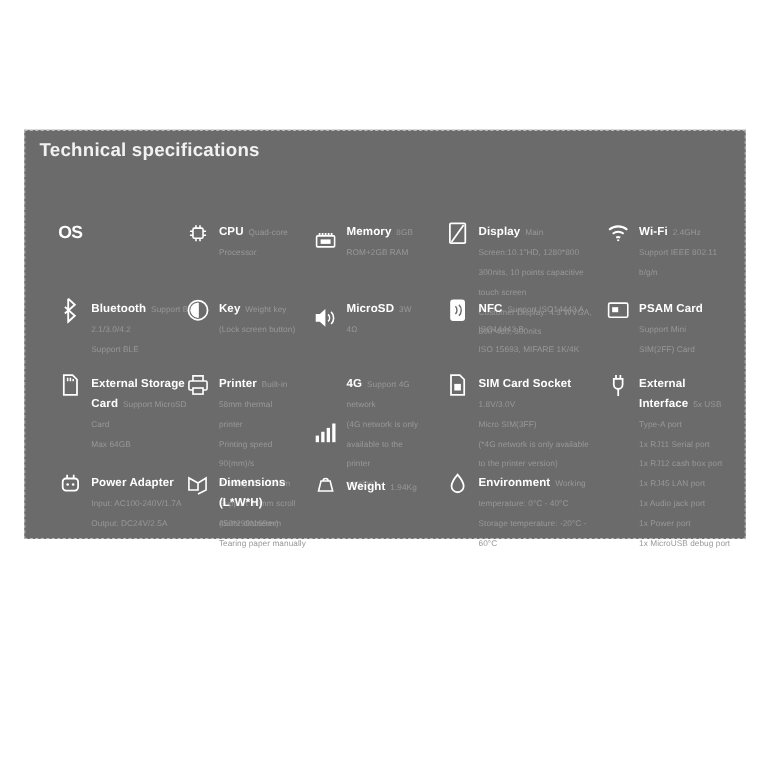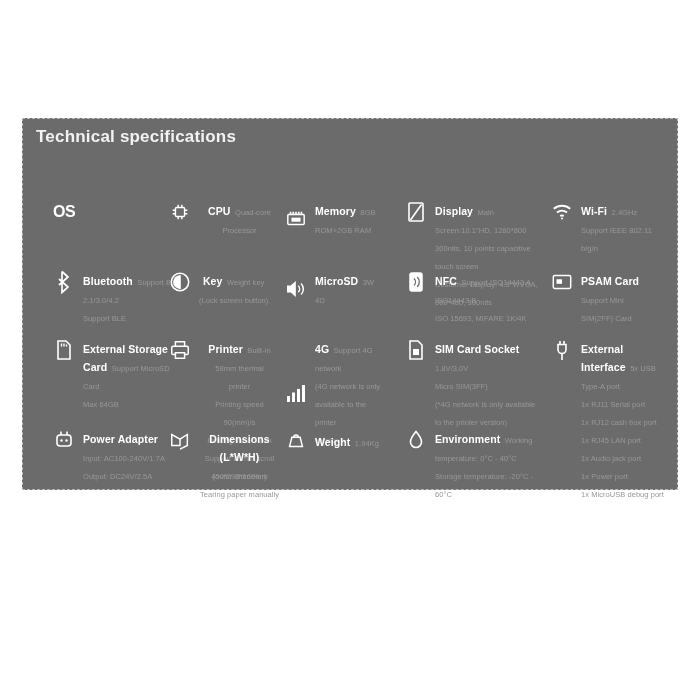--- a/index.html
+++ b/index.html
@@ -54,21 +54,21 @@
   .row-4 { top: 238px; }
 
   .spec-item {
     position: absolute;
     display: flex;
     align-items: flex-start;
     gap: 7px;
   }
 
   .col-1 { left: 14px;  width: 128px; margin-left: 16px; }
-  .col-2 { left: 146px; width: 112px; text-align: center; }
+  .col-2 { left: 146px; width: 112px; }
   .col-3 { left: 262px; width: 100px; align-items: center; }
   .col-4 { left: 382px; width: 140px; }
   .col-5 { left: 528px; width: 118px; }
 
   .icon-box {
     width: 24px;
     min-width: 24px;
     height: 24px;
     display: flex;
     align-items: center;

